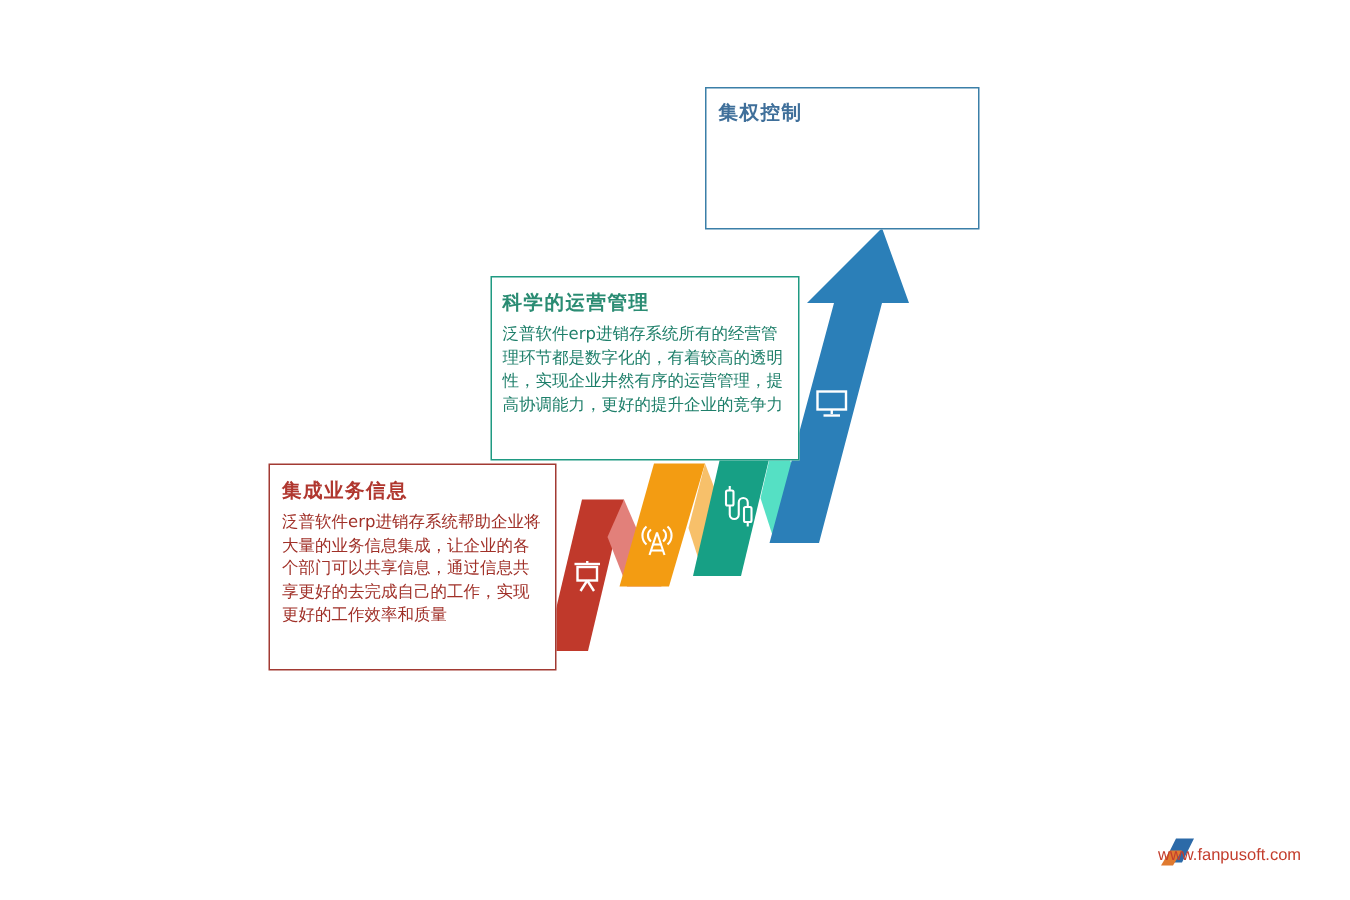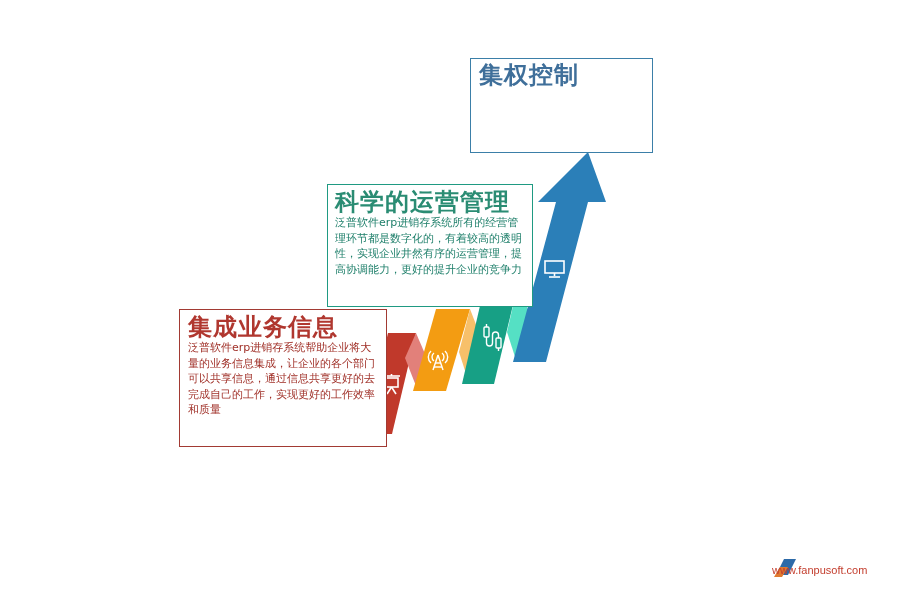--- a/index.html
+++ b/index.html
@@ -1,22 +1,22 @@
 <!DOCTYPE html>
 <html><head>
 <meta charset="utf-8">
 <style>
   html, body { margin:0; padding:0; background:#ffffff; }
   body { width:900px; height:600px; position:relative; overflow:hidden;
          font-family:"DejaVu Sans", sans-serif; }
   .box { position:absolute; background:#fff; box-sizing:border-box; }
-  .box .title { font-family:Liberation Serif, serif; font-weight:bold; font-size:24px;
+  .box .title { font-family:Liberation Serif, serif; font-weight:bold; font-size:13px;
                 line-height:22px; margin:0 0 2px 0; letter-spacing:1px; }
   .box .body { font-size:11px; line-height:15.5px; }
-  #box-red { left:179px; top:309px; width:208px; height:138px; border:1px solid #a23a33; padding:6px 8px; }
+  #box-red { left:179px; top:309px; width:192px; height:138px; border:1px solid #a23a33; padding:6px 8px; }
   #box-red .title { color:#b0372f; }
   #box-red .body { color:#a03028; }
   #box-green { left:327px; top:184px; width:206px; height:123px; border:1px solid #1f9a82; padding:6px 7px; }
   #box-green .title { color:#2a8c73; }
   #box-green .body { color:#1e7f6a; }
   #box-blue { left:470px; top:58px; width:183px; height:95px; border:1px solid #3b7fa8; padding:5px 8px; }
   #box-blue .title { color:#3f6f9a; }
   #box-blue .body { color:#2d6a96; }
   svg.diagram { position:absolute; left:0; top:0; }
   .logo { position:absolute; left:768px; top:552px; width:125px; height:45px; }

